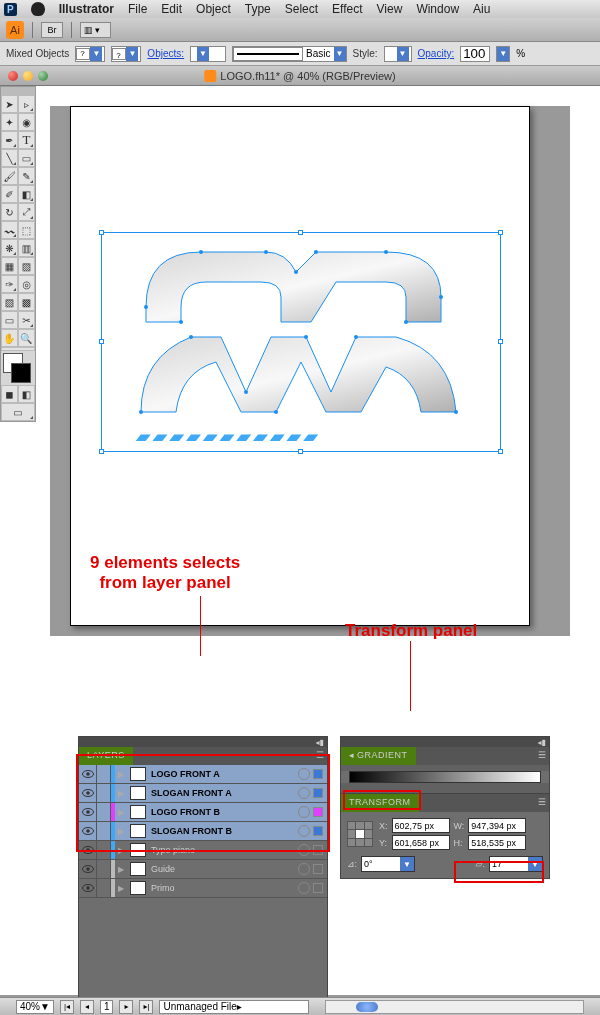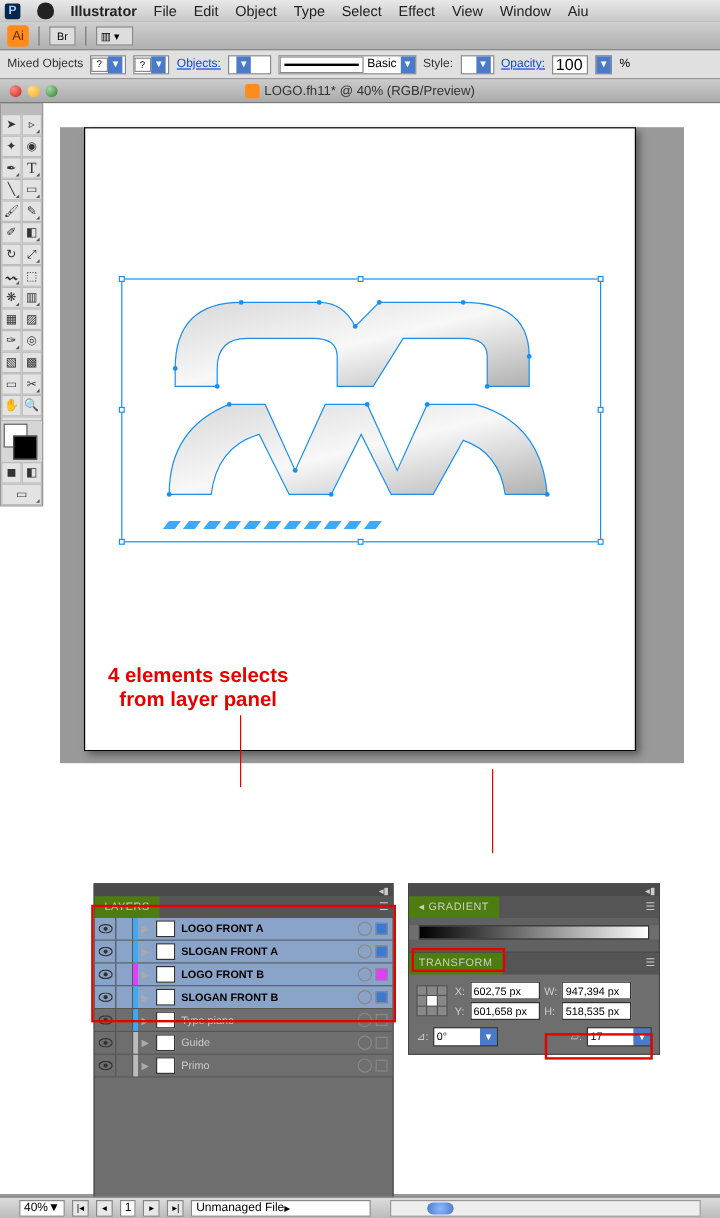--- a/index.html
+++ b/index.html
@@ -307,23 +307,24 @@
             <circle cx="140" cy="155" r="2"></circle>
             <circle cx="200" cy="100" r="2"></circle>
             <circle cx="250" cy="100" r="2"></circle>
             <circle cx="350" cy="175" r="2"></circle>
             <circle cx="170" cy="175" r="2"></circle>
           </g>
       </svg>
     </div>
   </div>
 
-  <div class="annot" style="left:90px; top:467px; white-space:pre;">4 elements selects
+  <div class="annot" style="left:90px; top:467px; white-space:pre;">9 elements selects
   from layer panel</div>
   <div class="annot-line" style="left:200px; top:510px; width:1px; height:60px;"></div>
+  <div class="annot" style="left:345px; top:535px;">Transform panel</div>
   <div class="annot-line" style="left:410px; top:555px; width:1px; height:70px;"></div>
 
   <div class="panel layers-panel">
     <div class="panel-header">
         <span class="px">◂▮</span>
       </div>
     <div style="display:flex;">
         <div class="panel-tab">LAYERS</div>
         <div style="flex:1;background:#555;height:18px;text-align:right;padding:3px;">☰</div>
       </div>

